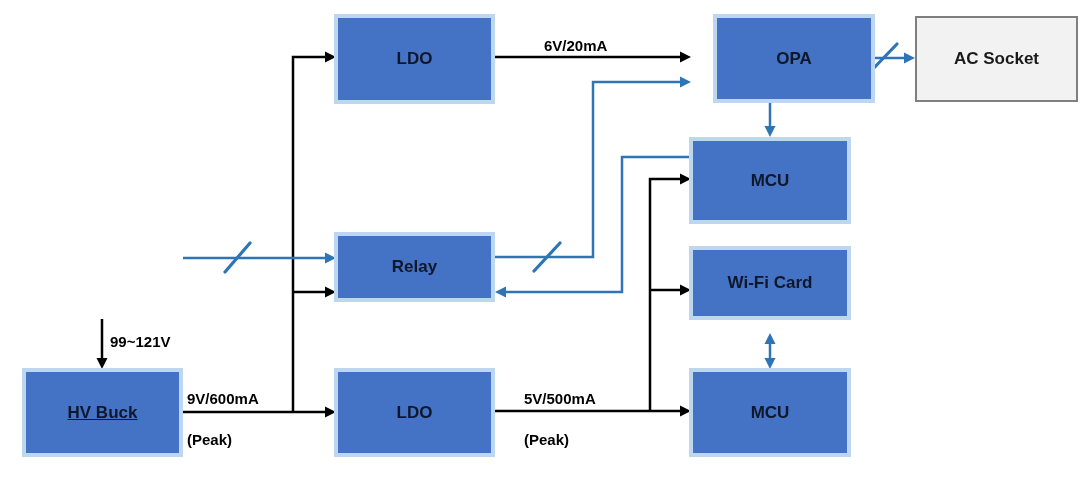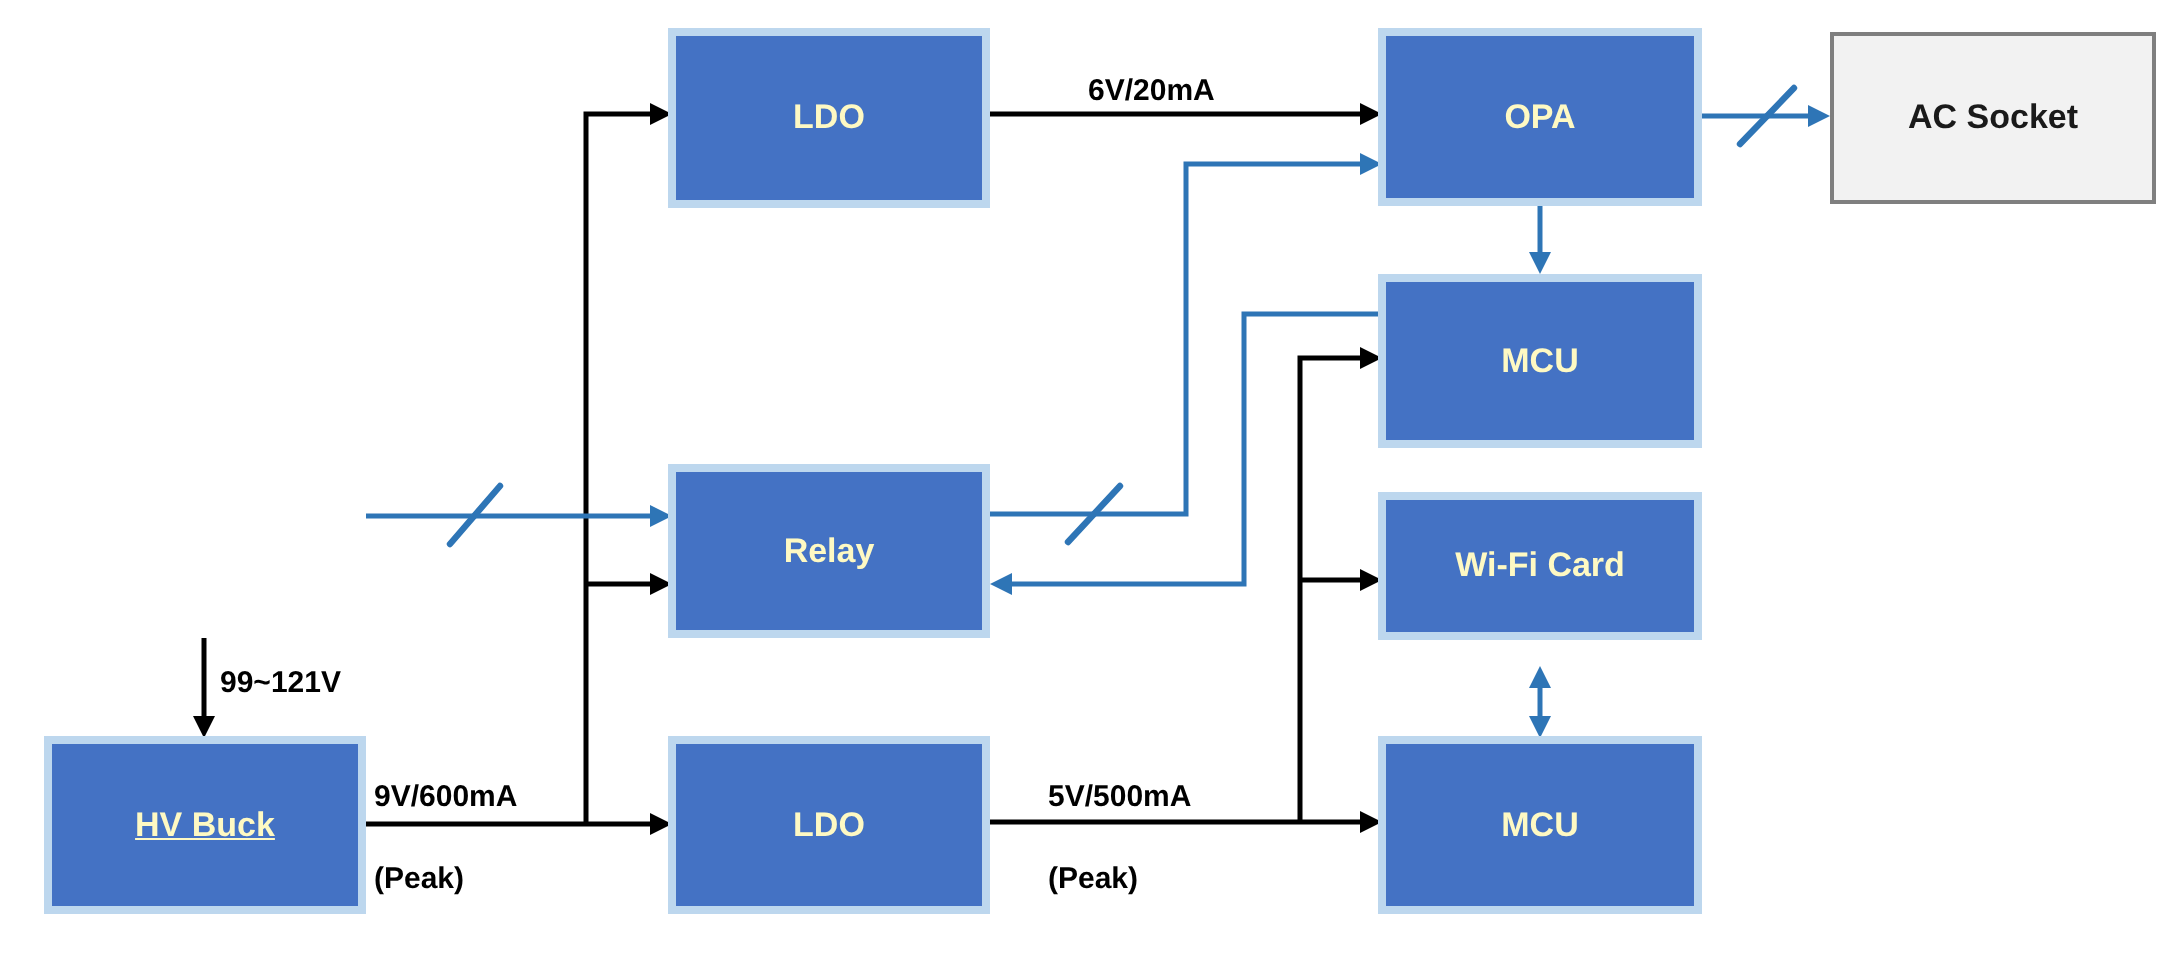--- a/index.html
+++ b/index.html
@@ -28,21 +28,21 @@
     display: flex;
     align-items: center;
     justify-content: center;
     text-align: center;
     font-weight: bold;
     box-sizing: border-box;
   }
   .box.blue {
     background: var(--box-fill, #4472C4);
     border: 4px solid var(--box-border, #BDD7EE);
-    color: #fef9c3;
+    color: #0f172a;
     font-size: 17px;
   }
   .box.gray-plug {
     background: var(--plain-box-fill, #F2F2F2);
     border: 2px solid var(--ac-plug-border, #44546A);
     color: #1a1a1a;
     font-size: 16px;
     flex-direction: column;
     line-height: 23px;
   }
@@ -166,29 +166,29 @@
 
 
   <div class="box blue" style="left:22px; top:368px; width:161px; height:89px;text-decoration:underline;">
     <span>HV Buck</span>
   </div>
 
   <div class="box blue" style="left:334px; top:14px; width:161px; height:90px;">
     <span>LDO</span>
   </div>
 
-  <div class="box blue" style="left:334px; top:232px; width:161px; height:87px;">
+  <div class="box blue" style="left:334px; top:232px; width:161px; height:70px;">
     <span>Relay</span>
   </div>
 
   <div class="box blue" style="left:334px; top:368px; width:161px; height:89px;">
     <span>LDO</span>
   </div>
 
-  <div class="box blue" style="left:689px; top:14px; width:162px; height:89px;">
+  <div class="box blue" style="left:713px; top:14px; width:162px; height:89px;">
     <span>OPA</span>
   </div>
 
   <div class="box blue" style="left:689px; top:137px; width:162px; height:87px;">
     <span>MCU</span>
   </div>
 
   <div class="box blue" style="left:689px; top:246px; width:162px; height:74px;">
     <span>Wi-Fi Card</span>
   </div>

